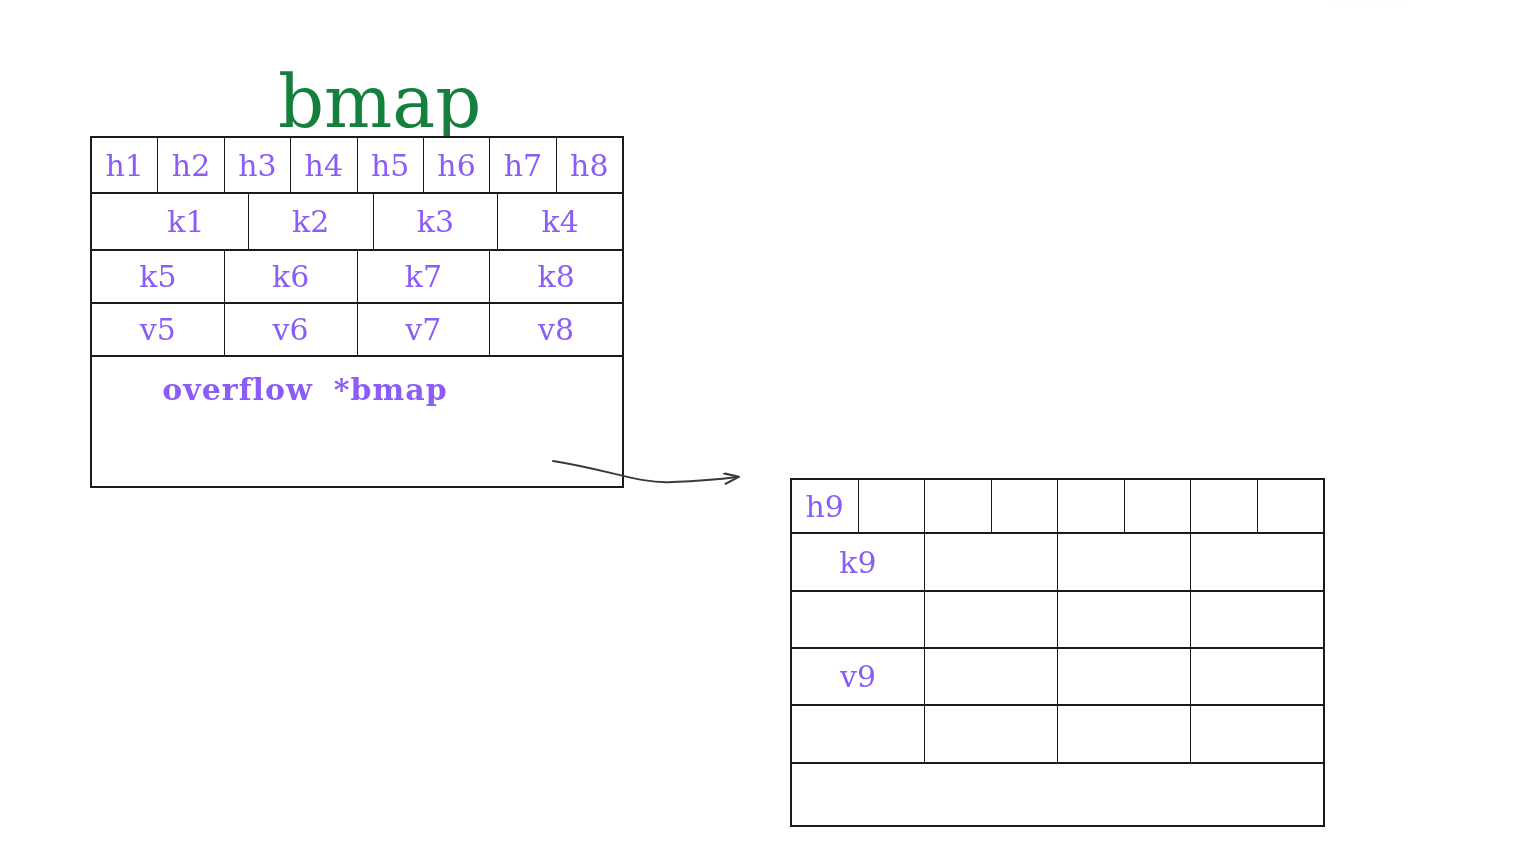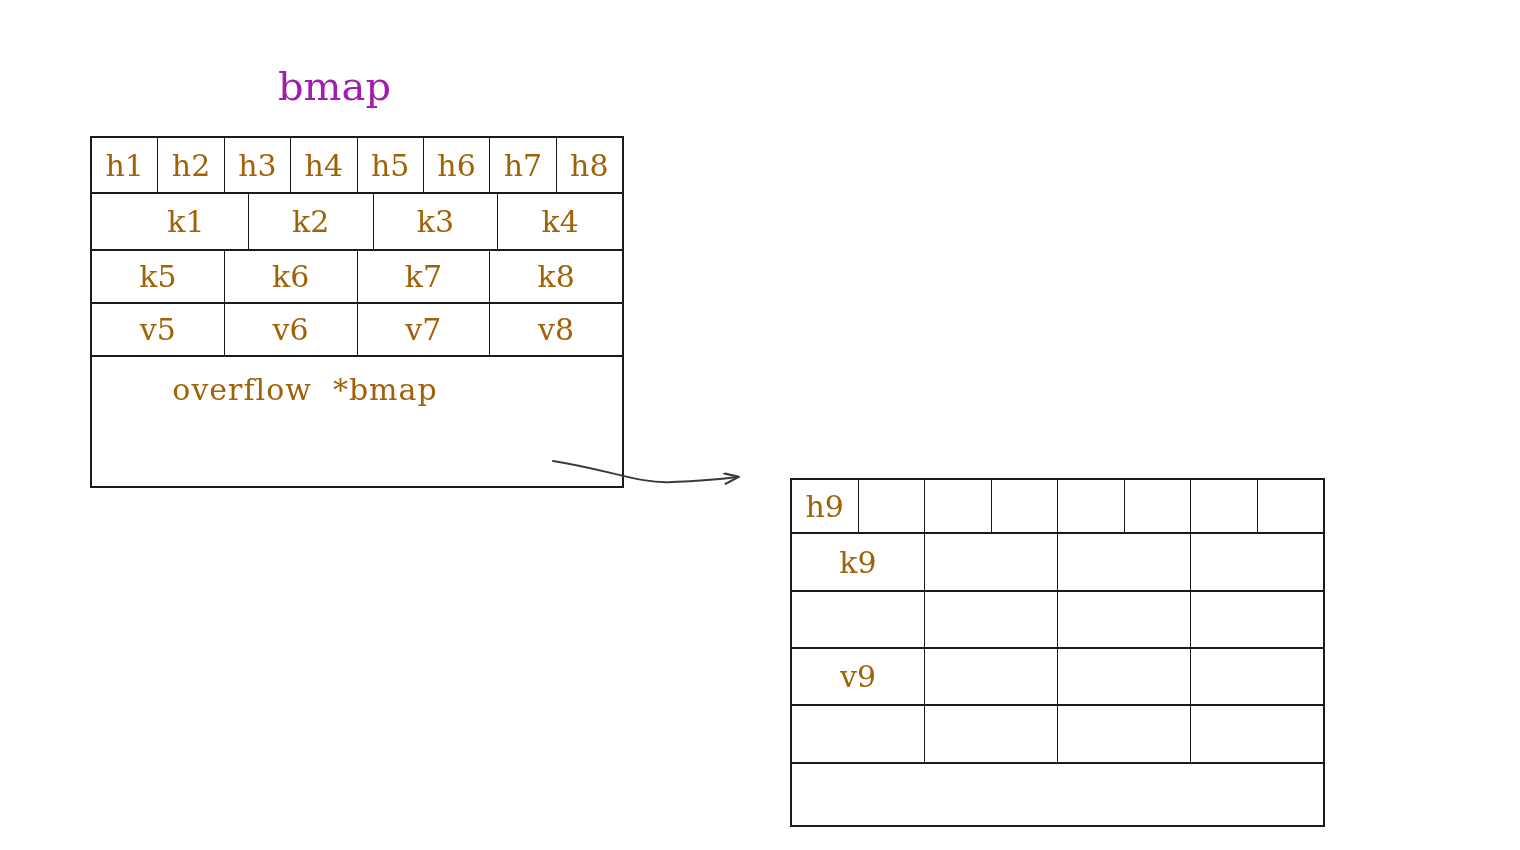--- a/index.html
+++ b/index.html
@@ -31,23 +31,23 @@
     color: #fafafa;
     white-space: nowrap;
     overflow: hidden;
     user-select: none;
   }
 
   
   .diagram-title {
     position: absolute;
     font-family: "DejaVu Serif", "Liberation Serif", serif;
-    font-size: 40px;
+    font-size: 72px;
     line-height: 1;
-    color: #a21caf;
+    color: #15803d;
     white-space: nowrap;
   }
 
   
   .struct {
     position: absolute;
     box-sizing: border-box;
     border: 2px solid #1b1b1b;
     background: #ffffff;
   }
@@ -60,21 +60,21 @@
     border-top: 2px solid #1b1b1b;
   }
   .scell {
     box-sizing: border-box;
     display: flex;
     align-items: center;
     justify-content: center;
     flex: 1 1 0;
     min-width: 0;
     font-family: "DejaVu Serif", "Liberation Serif", serif;
-    color: #a16207;
+    color: #8b5cf6;
     white-space: nowrap;
     overflow: hidden;
   }
   .scell + .scell {
     border-left: 1.8px solid #1b1b1b;
   }
 
   
   .hrow .scell {
     font-size: 30px;
@@ -87,20 +87,21 @@
   .ofrow .scell {
     font-size: 30px;
     letter-spacing: 1px;
     justify-content: center;
   }
   .of-inner {
     display: flex;
     gap: 21px;
     align-items: center;
     transform: translateX(-52px);
+    font-weight: bold;
   }
 
   
   .lead .scell:first-child {
     justify-content: center;
   }
 
   
   .arrow-layer {
     position: absolute;

